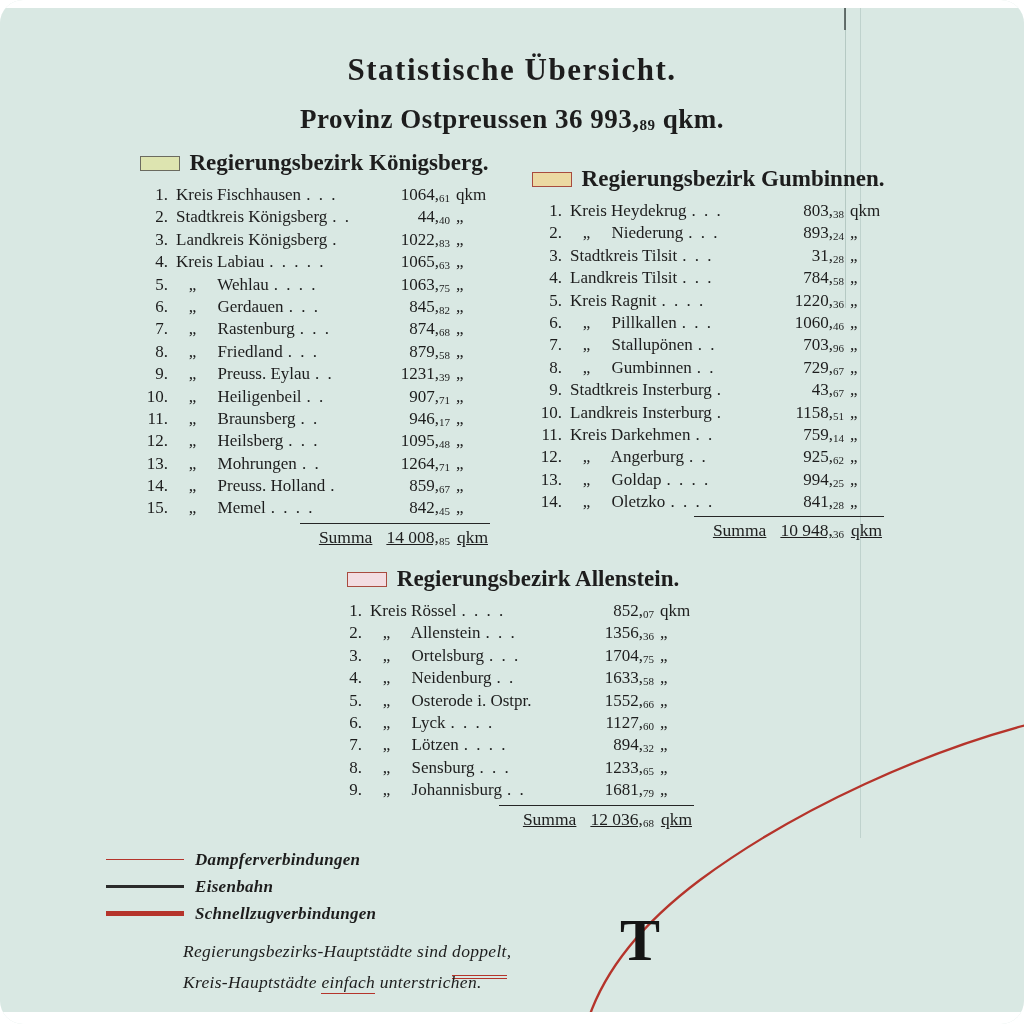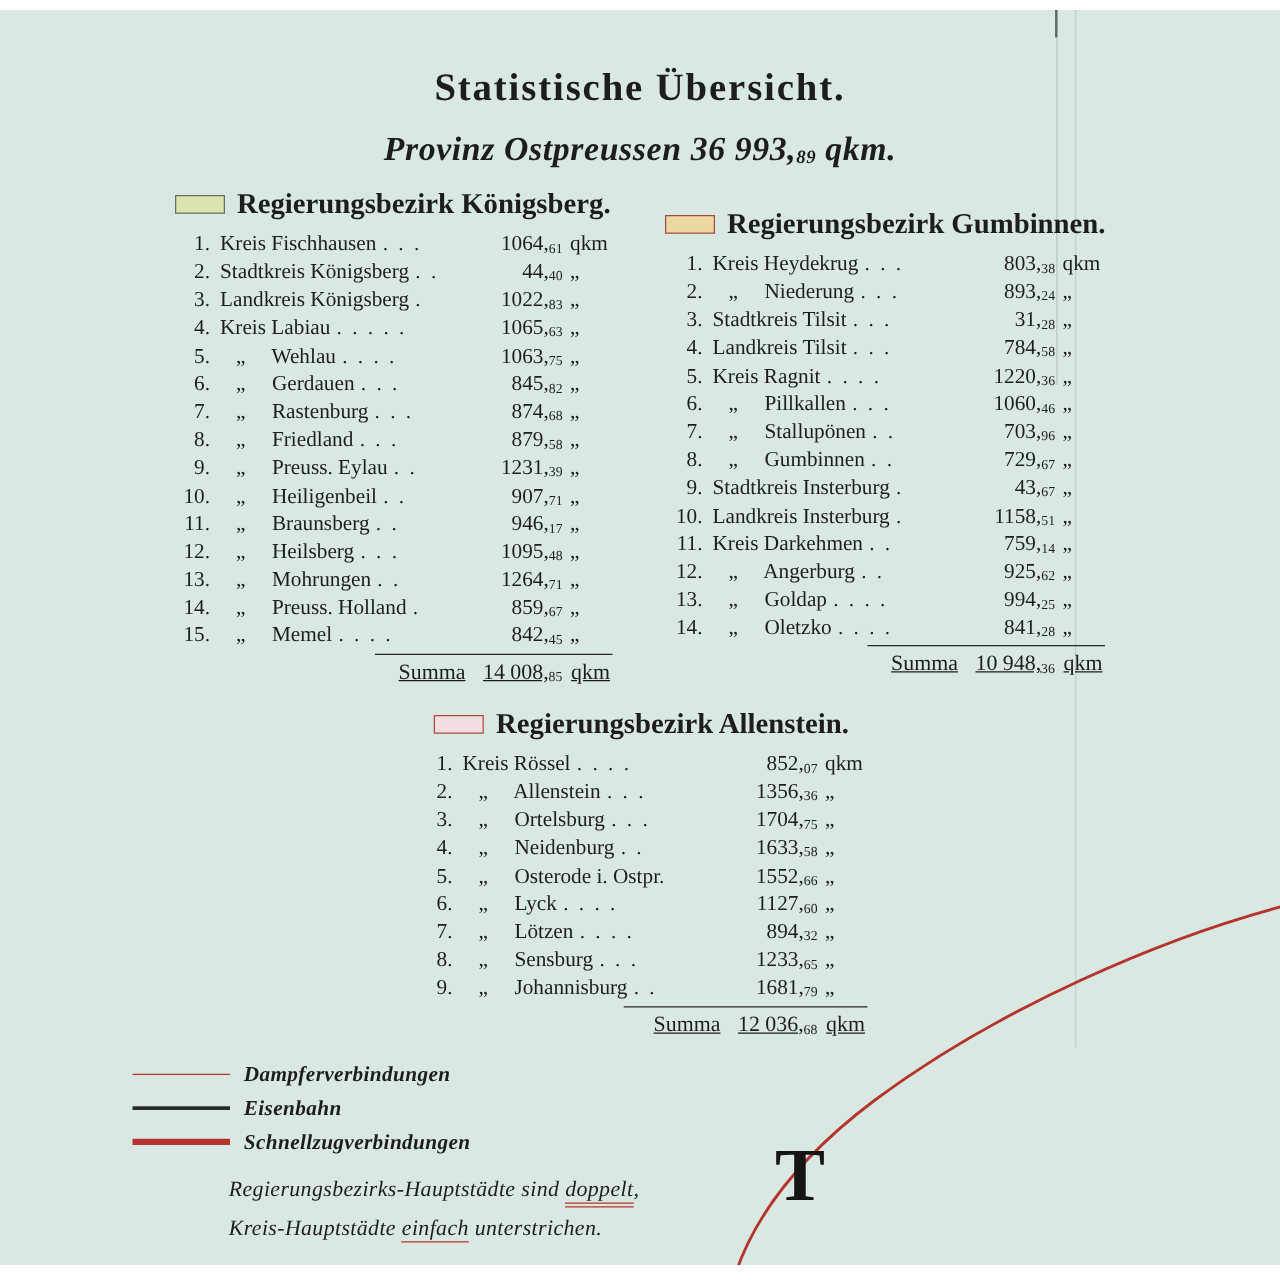--- a/index.html
+++ b/index.html
@@ -1,32 +1,33 @@
 <!DOCTYPE html>
 <html><head>
 <meta charset="utf-8">
 <style>
   html,body{margin:0;padding:0;}
   .page{
     position:relative;width:1024px;height:1024px;overflow:hidden;
     background:#d9e8e3;color:#1d1d1d;
     font-family:"Liberation Serif","DejaVu Serif",serif;
+    border-radius:23px;
   }
   .white-top{position:absolute;top:0;left:0;right:0;height:8px;background:#ffffff;}
   .white-bottom{position:absolute;bottom:0;left:0;right:0;height:12px;background:#ffffff;}
 
   .vline{position:absolute;width:1px;background:#7f9a94;}
   #vline-a{left:845px;top:8px;height:300px;opacity:.40;}
   #vline-b{left:860px;top:8px;height:830px;opacity:.28;}
   .vtick{position:absolute;left:844px;top:8px;width:2px;height:22px;background:#47514f;opacity:.8;}
 
   .title{position:absolute;top:52px;left:0;width:100%;text-align:center;
     font-size:31px;font-weight:bold;letter-spacing:1.5px;}
   .subtitle{position:absolute;top:104px;left:0;width:100%;text-align:center;
-    font-size:27px;font-weight:bold;letter-spacing:.5px;font-style:italic;}
+    font-size:27px;font-weight:bold;letter-spacing:.5px;}
   .dec-lg{font-size:15px;position:relative;top:2px;}
 
   .tbl{position:absolute;font-size:17px;}
   #tbl-k{left:138px;top:150px;width:352px;}
   #tbl-g{left:532px;top:166px;width:352px;}
   #tbl-a{left:332px;top:566px;width:362px;}
 
   .sec-header{display:flex;align-items:center;justify-content:center;gap:10px;
     font-weight:bold;font-size:23px;margin-bottom:8px;white-space:nowrap;}
   .swatch{width:38px;height:13px;border:1px solid #6b6b60;flex:none;}
@@ -49,21 +50,21 @@
   .legend{position:absolute;left:106px;top:846px;}
   .legend-item{display:flex;align-items:center;height:27px;}
   .lline{width:78px;flex:none;margin-right:11px;}
   .lline.thin{height:1.5px;}
   .lline.mid{height:2.5px;}
   .lline.thick{height:4.5px;}
   .llabel{font-style:italic;font-weight:bold;font-size:17px;letter-spacing:.3px;}
 
   .notes{position:absolute;left:183px;top:936px;font-style:italic;
     font-size:17.5px;line-height:31px;letter-spacing:.3px;}
-  .u-double{border-bottom:4px double #b5342b;padding-bottom:1px;}
+  .u-double{border-bottom:4px double #b5342b;padding-bottom:14px;}
   .u-single{border-bottom:1.7px solid #b5342b;padding-bottom:1px;}
 
   .map-letter{position:absolute;left:620px;top:906px;font-size:60px;font-weight:bold;color:#151515;}
 
   .route-svg{position:absolute;left:0;top:0;width:1024px;height:1024px;pointer-events:none;}
 </style>
 </head>
 <body>
 
 <div class="page" style="background-color: rgb(217, 232, 227);">

